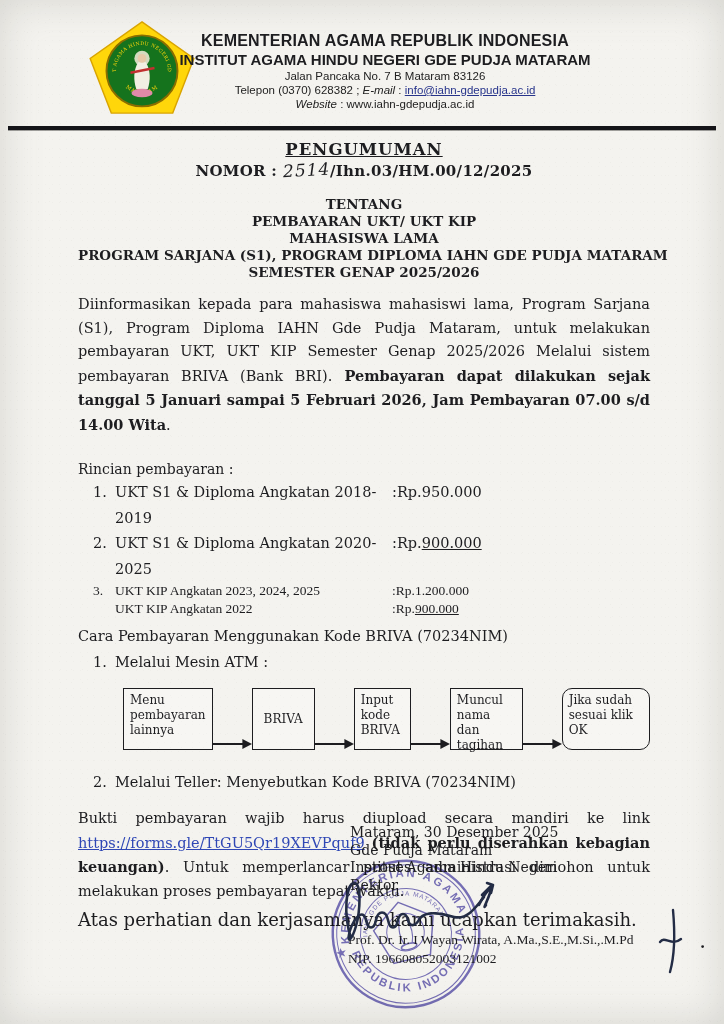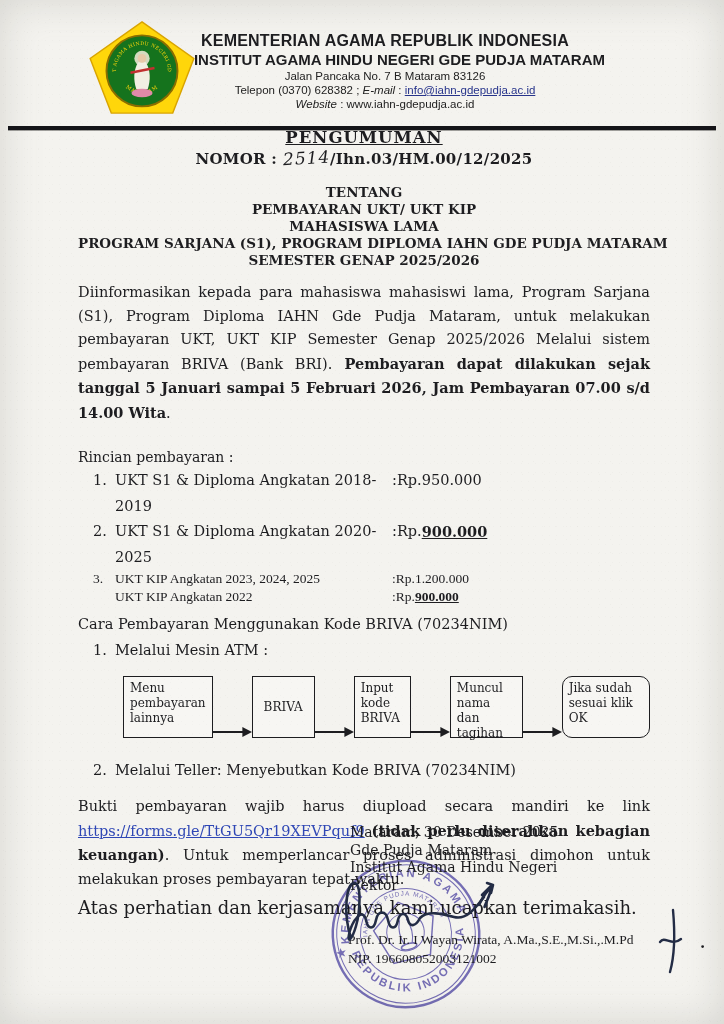--- a/index.html
+++ b/index.html
@@ -12,44 +12,44 @@
     background-size: 11px 13px, 7px 9px;
     box-shadow: inset 0 0 40px rgba(120,118,110,0.25);
     overflow:hidden;
     font-family:"DejaVu Serif", serif; color:#1d1d20;
   }
   
   .logo { position:absolute; left:84px; top:20px; width:116px; height:96px; }
   .letterhead { position:absolute; left:165px; top:32px; width:440px; text-align:center;
                 font-family:"Liberation Sans", sans-serif; }
   .lh-ministry  { font-size:16px; font-weight:bold; letter-spacing:.2px; }
-  .lh-institute { font-size:15px; font-weight:bold; margin-top:1px;text-align:right; }
+  .lh-institute { font-size:15px; font-weight:bold; margin-top:1px; }
   .lh-line { font-size:11.5px; margin-top:2px; color:#222; }
   .lh-italic { font-style:italic; }
   .lh-email { color:#27348b; text-decoration:underline; }
   .rule { position:absolute; left:8px; right:8px; top:126px; height:4px;
           background:#141418; box-shadow:0 1px 0 rgba(0,0,0,.35); }
   
-  .content { position:absolute; left:78px; right:74px; top:128px; }
+  .content { position:absolute; left:78px; right:74px; top:140px; }
   .doc-title { text-align:center; font-size:16.5px; font-weight:bold; letter-spacing:1px;
                text-decoration:underline; }
   .nomor { text-align:center; font-size:15px; font-weight:bold; margin-top:1px; letter-spacing:.3px; }
   .handwrite { font-style:italic; font-weight:normal; font-size:17px;
                display:inline-block; transform:rotate(-3deg); letter-spacing:1px; }
   .tentang { text-align:center; font-weight:bold; font-size:13.5px; line-height:17px; margin-top:16px; }
   .tentang div { white-space:nowrap; }
   .para { text-align:justify; font-size:14.5px; line-height:23.5px; }
   .p1 { margin-top:12px; }
   .b { font-weight:bold; }
   .rincian { font-size:14px; margin-top:21px; line-height:22px; }
   .pay-row { display:flex; font-size:14.5px; line-height:25.5px; }
   .pay-row.condensed { font-family:"Liberation Serif", serif; font-size:13.5px; line-height:18px; }
   .pay-no { width:22px; margin-left:15px; }
   .pay-label { width:277px; }
-  .pay-amount.u { text-decoration:underline;font-weight:bold; }
+  .pay-amount.u { text-decoration:underline; }
   .cara { font-size:14.5px; margin-top:7px; line-height:22px; }
   .method { display:flex; font-size:14.5px; line-height:22px; }
   .m1 { margin-top:4px; }
   .m2 { margin-top:21px; }
   
   .flow { display:flex; align-items:flex-end; margin:15px 0 16px 45px; width:527px; height:62px; }
   .flow-box { border:1.5px solid #1d1d20; height:62px; padding:4px 6px;
               font-size:12px; line-height:15px; background:rgba(255,255,255,0.25); }
   .flow-box:nth-child(1){ width:90px; }
   .flow-box:nth-child(3){ width:64px; display:flex; align-items:center; justify-content:center; }

